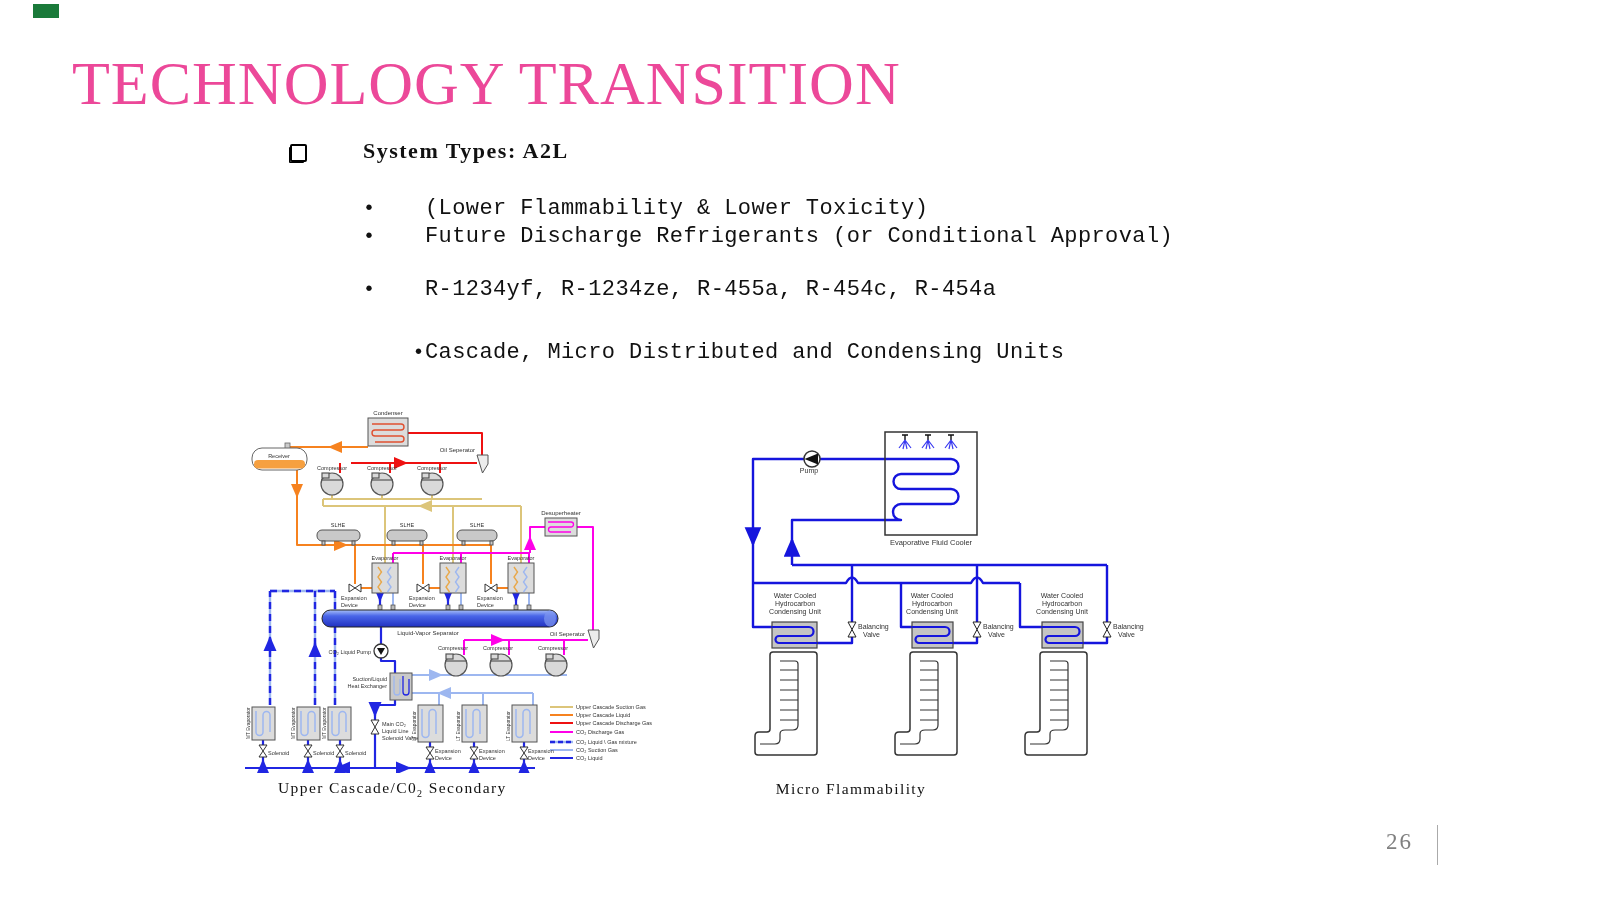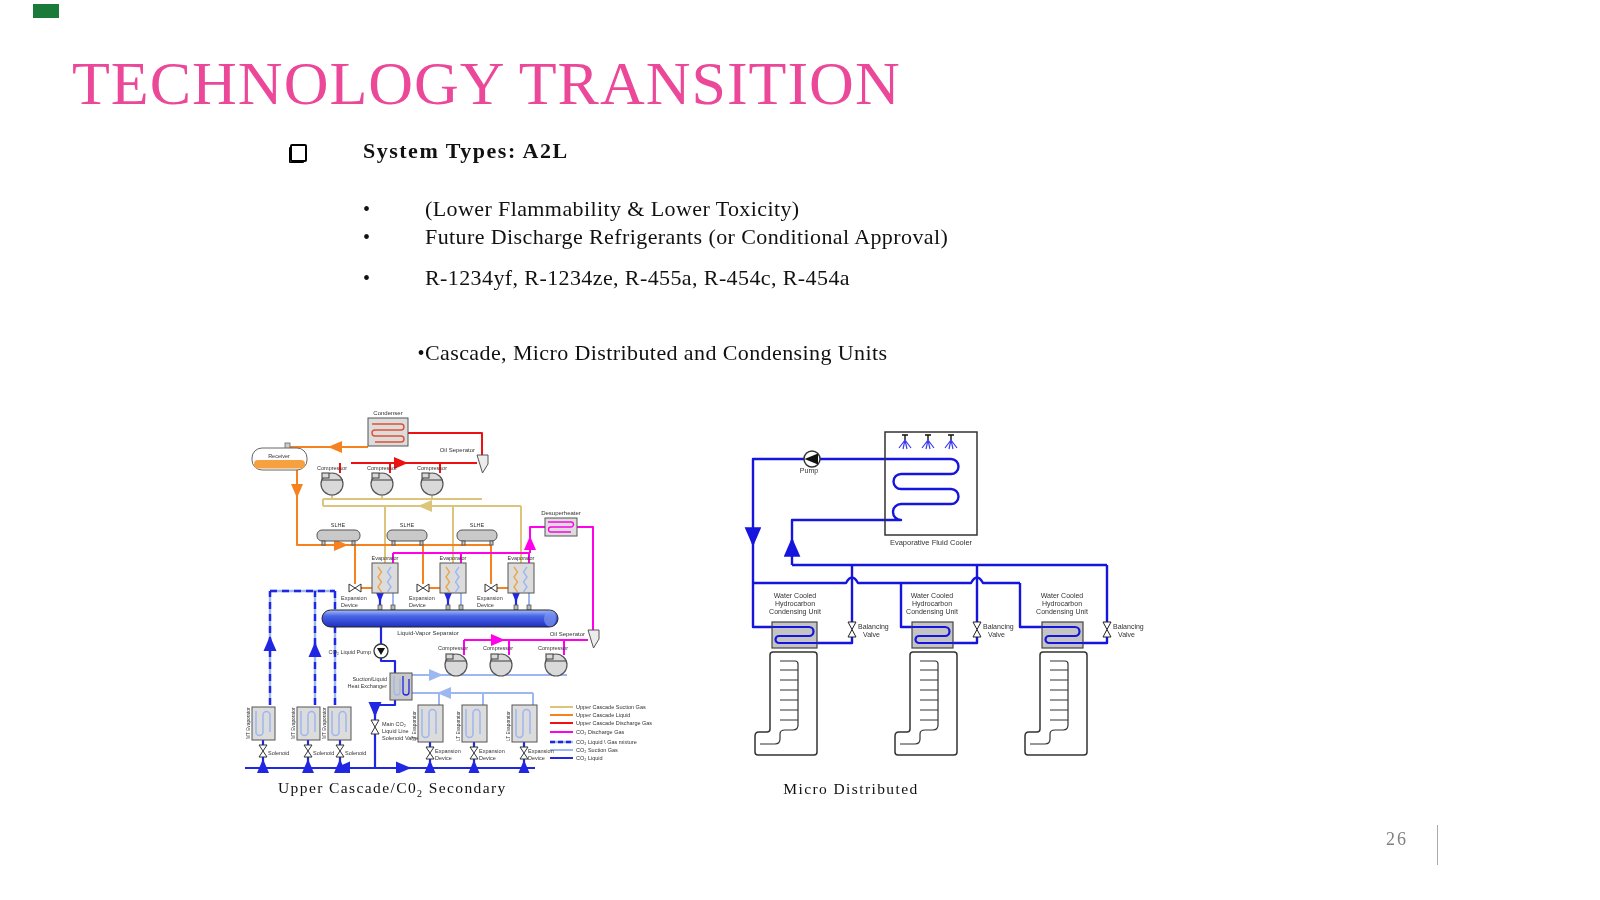--- a/index.html
+++ b/index.html
@@ -5,28 +5,28 @@
   html,body{margin:0;padding:0;}
   body{width:1600px;height:900px;background:#ffffff;position:relative;overflow:hidden;
        font-family:"Liberation Serif", serif;color:#111;}
   .accent{position:absolute;left:33px;top:4px;width:26px;height:14px;background:#1A7A3A;}
   .title{position:absolute;left:72px;top:48px;font-size:62px;letter-spacing:1px;
          color:#ec4899;font-weight:400;white-space:nowrap;}
   .chk{position:absolute;left:290px;top:144px;width:13px;height:14px;border:2.5px solid #000;
        border-radius:2px;box-shadow:-2px 2px 0 -1px #000;}
   .heading{position:absolute;left:363px;top:138px;font-size:22px;font-weight:bold;
            letter-spacing:1.5px;white-space:nowrap;}
-  .bullet{position:absolute;left:363px;font-size:22px;letter-spacing:0.4px;white-space:nowrap;}
+  .bullet{position:absolute;left:363px;font-size:22px;letter-spacing:0.4px;white-space:nowrap;font-family:Liberation Mono, monospace;}
   .bullet .dot{display:inline-block;width:62px;font-size:20px;}
-  .b1{top:196px;} .b2{top:224px;} .b3{top:265px;} .b4{top:340px;text-align:right;}
+  .b1{top:196px;} .b2{top:224px;} .b3{top:277px;} .b4{top:340px;text-align:right;}
   .cap{position:absolute;font-size:15.5px;letter-spacing:1.4px;text-align:center;white-space:nowrap;}
   .cap sub{font-size:10px;}
   .cap-cascade{left:278px;top:779px;width:220px;}
   .cap-micro{left:758px;top:780px;width:186px;}
-  .pagenum{position:absolute;left:1386px;top:829px;font-size:18px;color:#808080;letter-spacing:2px;}
+  .pagenum{position:absolute;left:1386px;top:829px;font-size:23px;color:#808080;letter-spacing:2px;}
   .pagediv{position:absolute;left:1437px;top:825px;width:1px;height:40px;background:#aaaaaa;}
   svg{position:absolute;}
   .dg-label{font-family:"Liberation Sans", sans-serif;fill:#333;}
   text{user-select:none;}
 </style>
 </head>
 <body>
 
 <div class="accent"></div>
 <div class="title">TECHNOLOGY TRANSITION</div>
@@ -375,16 +375,16 @@
     <text x="133" y="214" text-anchor="start" class="dg-label">Balancing</text>
     <text x="138" y="222" text-anchor="start" class="dg-label">Valve</text>
     <text x="258" y="214" text-anchor="start" class="dg-label">Balancing</text>
     <text x="263" y="222" text-anchor="start" class="dg-label">Valve</text>
     <text x="388" y="214" text-anchor="start" class="dg-label">Balancing</text>
     <text x="393" y="222" text-anchor="start" class="dg-label">Valve</text>
   </g>
 </svg>
 
 <div class="cap cap-cascade"><span>Upper Cascade/C0</span><sub>2</sub><span> Secondary</span></div>
-<div class="cap cap-micro">Micro Distributed</div>
+<div class="cap cap-micro">Micro Flammability</div>
 
 <div class="pagenum">26</div>
 <div class="pagediv"></div>
 
 </body></html>

